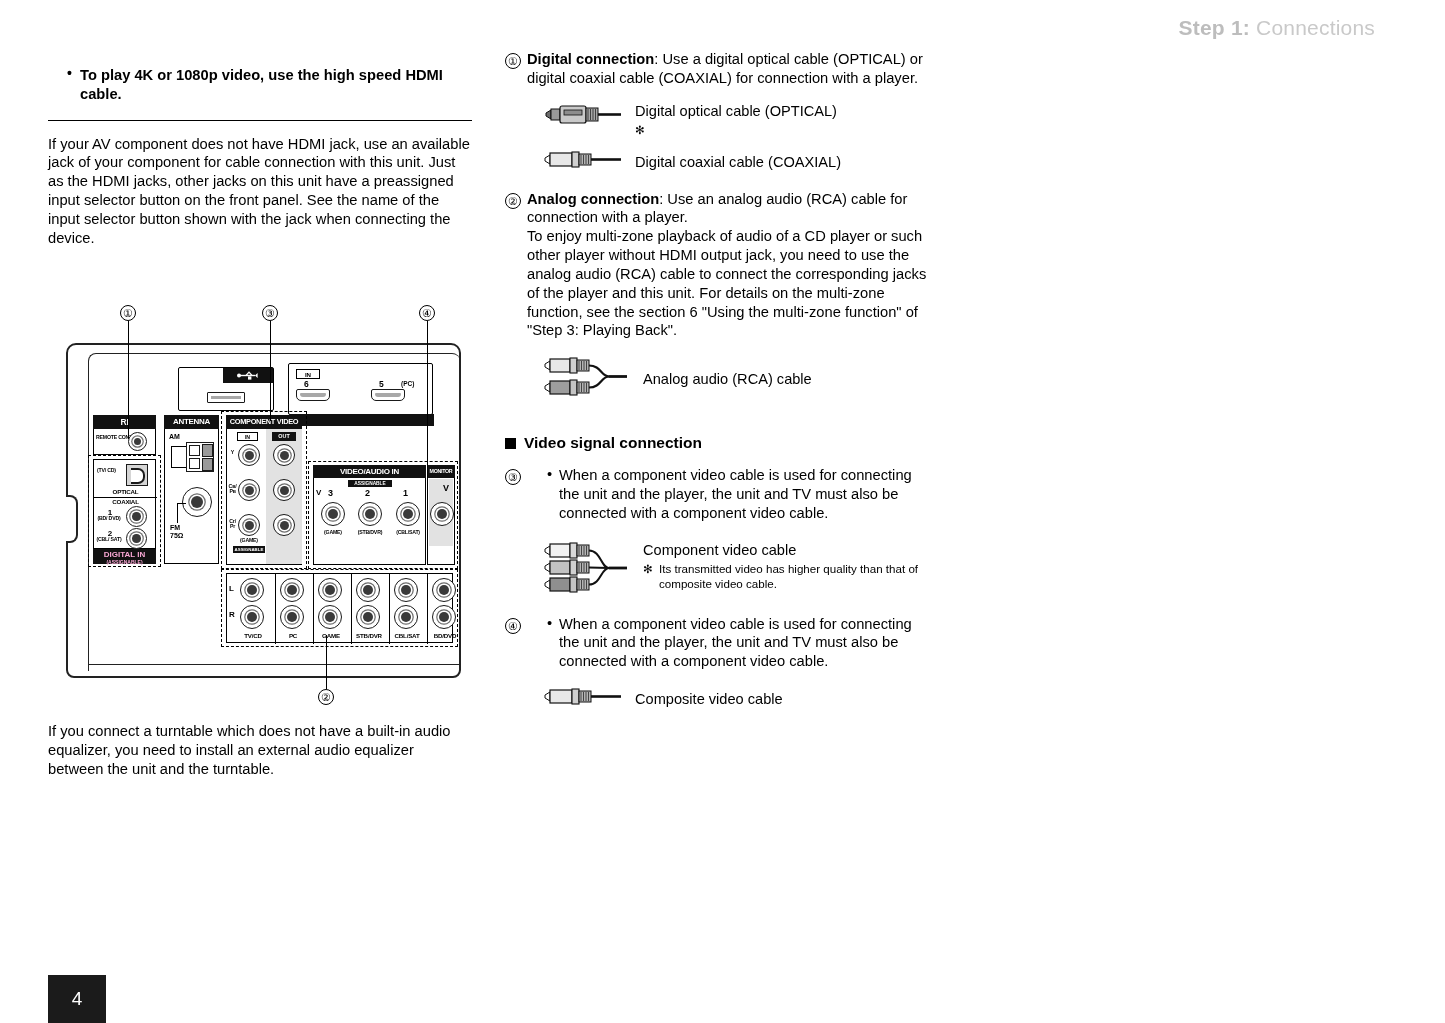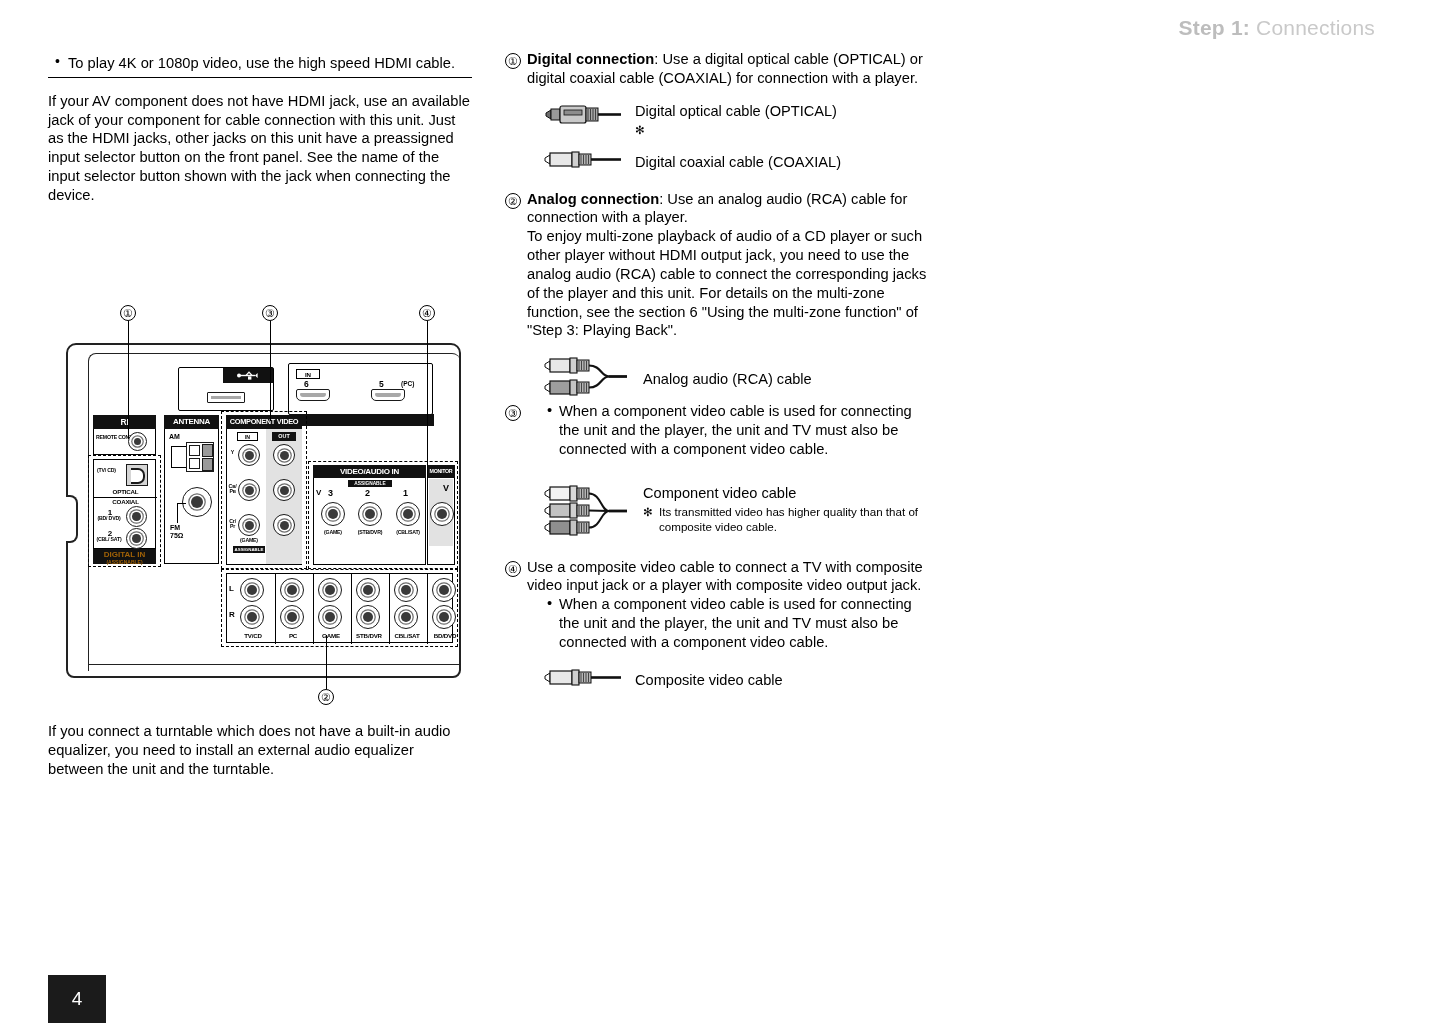--- a/index.html
+++ b/index.html
@@ -37,21 +37,21 @@
     width: 430px;
   }
 
   
   p.body, .body {
     font-size: 14.7px;
     line-height: 1.28;
     margin: 0;
   }
   ul.bullets {
-    margin: 4px; padding: 0; list-style: none;
+    margin: 16px; padding: 0; list-style: none; font-weight: bold;
   }
   ul.bullets li {
     position: relative;
     padding-left: 16px;
     font-size: 14.7px;
     line-height: 1.28;
   }
   ul.bullets li::before {
     content: "\2022";
     position: absolute;
@@ -361,21 +361,21 @@
       <div class="label-sm" style="position:absolute; left:0; top:39px; width:63px;">COAXIAL</div>
 
       <div style="position:absolute; left:4px; top:48px; font-size:8px; font-weight:bold; width:24px; text-align:center;">1</div>
       <div class="label-xs" style="position:absolute; left:2px; top:56px; width:26px; white-space:pre-line;">(BD/ DVD)</div>
       <div class="jack" style="left:32px; top:46px; width:21px; height:21px;"></div>
 
       <div style="position:absolute; left:4px; top:69px; font-size:8px; font-weight:bold; width:24px; text-align:center;">2</div>
       <div class="label-xs" style="position:absolute; left:2px; top:77px; width:26px; white-space:pre-line;">(CBL/ SAT)</div>
       <div class="jack" style="left:32px; top:68px; width:21px; height:21px;"></div>
     </div>
-    <div style="position:absolute; left:25px; top:204px; width:63px; height:15px; background:#111; color:#a16207;">
+    <div style="position:absolute; left:25px; top:204px; width:63px; height:15px; background:#111; color:#f9a8d4;">
       <div style="font-size:8px; font-weight:bold; text-align:center; line-height:9px; padding-top:1px;">DIGITAL IN</div>
       <div style="font-size:5px; font-weight:bold; text-align:center; line-height:6px;">(ASSIGNABLE)</div>
     </div>
 
     <div style="position:absolute; left:96px; top:70px; width:55px; height:14px; background:#111;" class="blk">
       <span style="font-size:8px;">ANTENNA</span>
     </div>
     <div class="solid-box" style="left:96px; top:84px; width:55px; height:135px; border-top:none;">
       <div style="position:absolute; left:4px; top:4px; font-size:7px; font-weight:bold;">AM</div>
 
@@ -570,31 +570,35 @@
           <path d="M36 27 L36 36 M38.5 27 L38.5 36 M41 27 L41 36 M43.5 27 L43.5 36" stroke="#111" stroke-width=".7"></path>
         </g>
         <path d="M46 9.5 C58 9.5 58 20.5 66 20.5" stroke="#111" stroke-width="2.2" fill="none"></path>
         <path d="M46 31.5 C58 31.5 58 20.5 66 20.5" stroke="#111" stroke-width="2.2" fill="none"></path>
         <path d="M66 20.5 L84 20.5" stroke="#111" stroke-width="2.8" fill="none"></path>
       </svg>
     </div>
     <div class="cable-caption">Analog audio (RCA) cable</div>
   </div>
 
+  <div class="sq-head" style="margin-top:32px;">
+    <span class="sq"></span>
+    <span>Video signal connection</span>
+  </div>
 
   <div class="num-item">
     <div class="circ-num">③</div>
     <div class="num-body">
       <ul class="sub-bullets">
         <li>When a component video cable is used for connecting the unit and the player, the unit and TV must also be connected with a component video cable.</li>
       </ul>
     </div>
   </div>
 
-  <div class="cable-row" style="margin-top:25px;justify-content:space-between;">
+  <div class="cable-row" style="margin-top:18px;justify-content:space-between;">
     <div class="cable-art">
       <svg width="88" height="54" viewBox="0 0 88 54">
         <g>
           <path d="M2 8 L7 5 L7 14 L2 11 Z" fill="#fff" stroke="#111" stroke-width="1"></path>
           <rect x="7" y="3" width="20" height="13" fill="#f2f2f2" stroke="#111" stroke-width="1.2"></rect>
           <rect x="27" y="2" width="7" height="15" fill="#d8d8d8" stroke="#111" stroke-width="1.1"></rect>
           <rect x="34" y="4" width="12" height="11" fill="#b5b5b5" stroke="#111" stroke-width="1"></rect>
           <path d="M36 5 L36 14 M38.5 5 L38.5 14 M41 5 L41 14 M43.5 5 L43.5 14" stroke="#111" stroke-width=".7"></path>
         </g>
         <g>
@@ -622,21 +626,20 @@
       <div class="cable-note">
         <span class="star">✻</span>
         <span>Its transmitted video has higher quality than that of composite video cable.</span>
       </div>
     </div>
   </div>
 
   <div class="num-item" style="margin-top:16px;">
     <div class="circ-num">④</div>
     <div class="num-body">
-      <span>Use a composite video cable to connect a TV with composite video input jack or a player with composite video output jack.</span>
       <ul class="sub-bullets">
         <li>When a component video cable is used for connecting the unit and the player, the unit and TV must also be connected with a component video cable.</li>
       </ul>
     </div>
   </div>
 
   <div class="cable-row" style="margin-top:16px; align-items:center;">
     <div class="cable-art">
       <svg width="80" height="20" viewBox="0 0 80 20">
         <path d="M2 8 L7 5 L7 14 L2 11 Z" fill="#fff" stroke="#111" stroke-width="1"></path>

